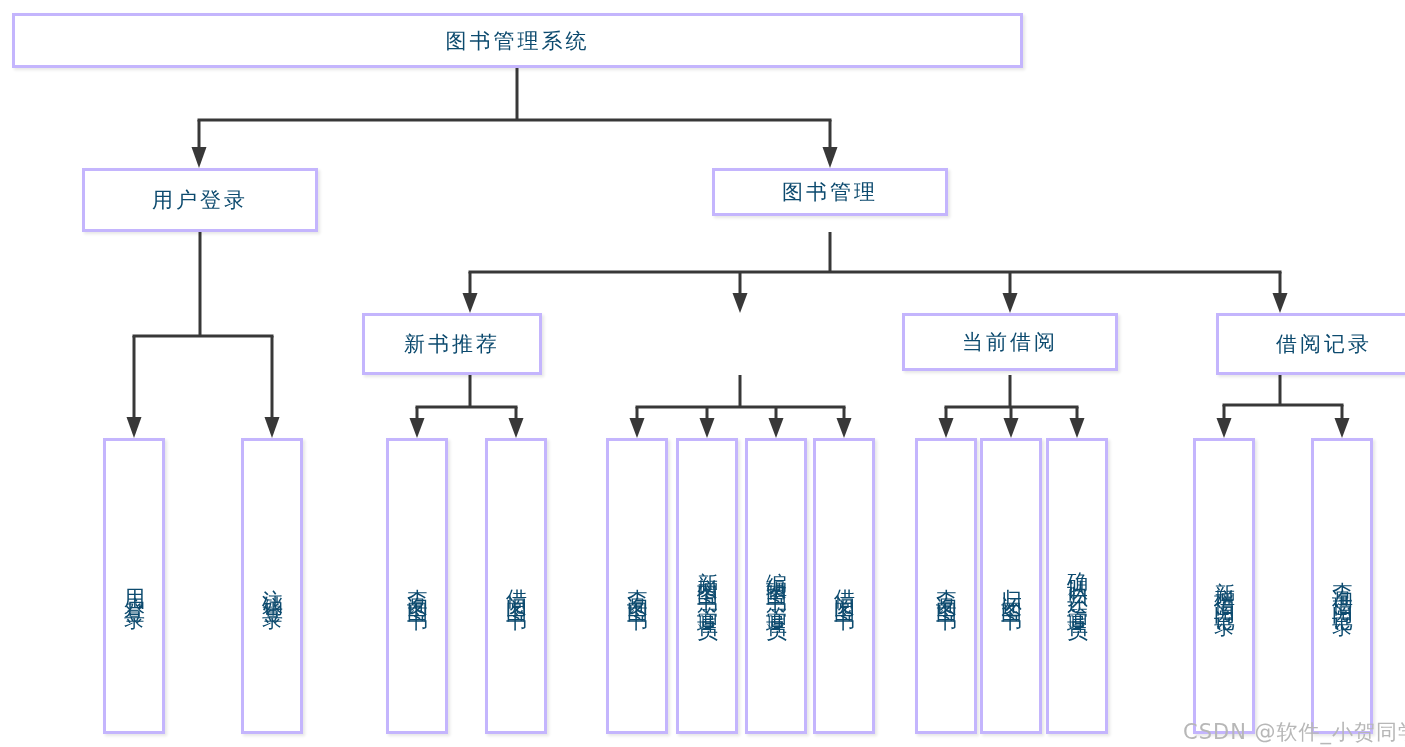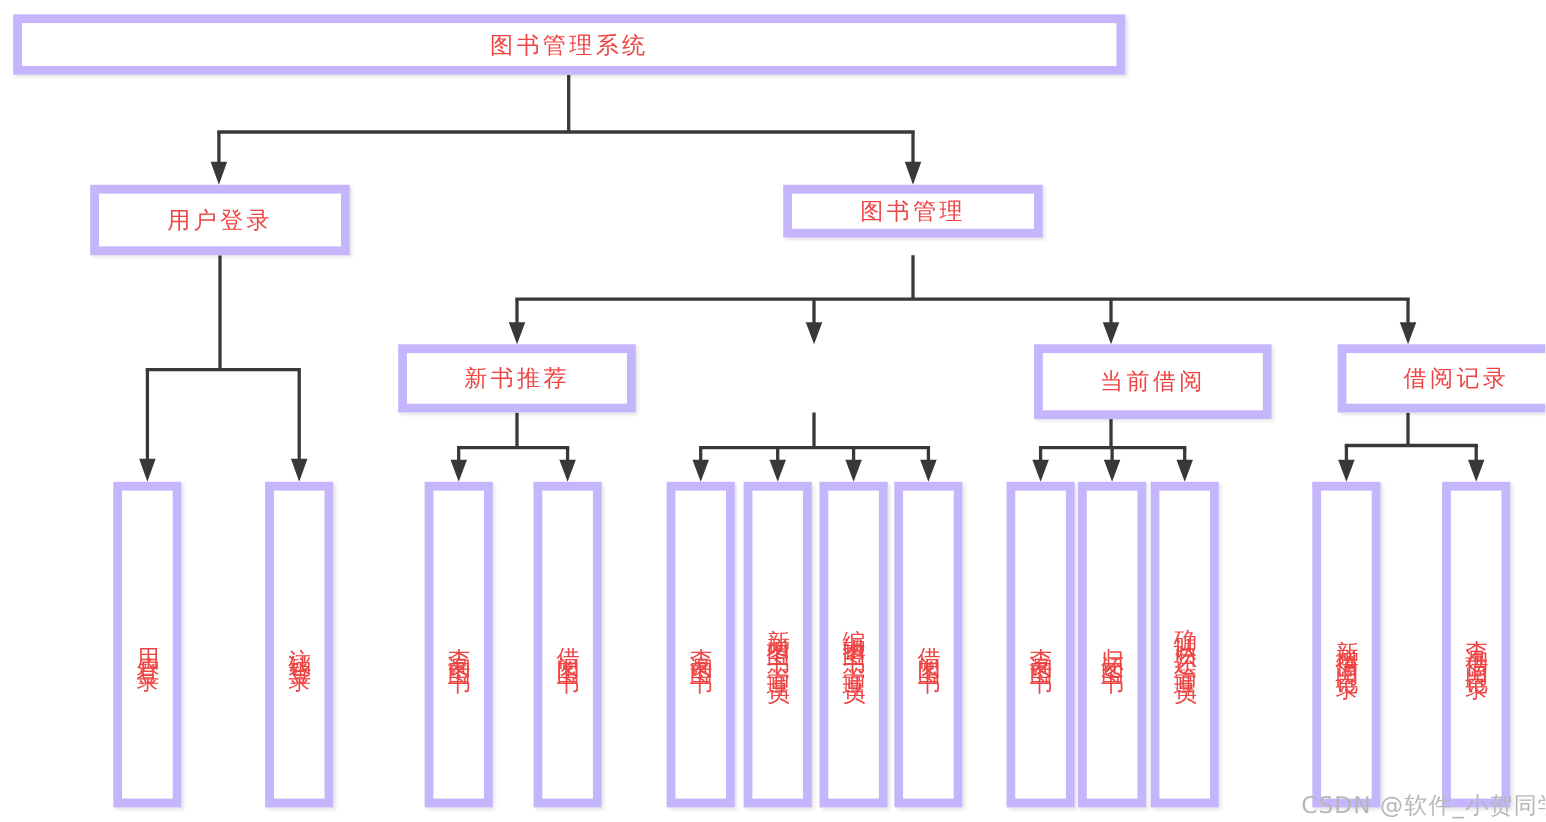--- a/index.html
+++ b/index.html
@@ -3,21 +3,21 @@
 <meta charset="utf-8">
 <style>
   html,body{margin:0;padding:0;background:#ffffff;}
   .canvas{
     position:relative;width:1405px;height:747px;background:#ffffff;overflow:hidden;
     font-family:"DejaVu Sans","Liberation Sans",sans-serif;
   }
   .wires{position:absolute;left:0;top:0;z-index:1;}
   .box{
     position:absolute;box-sizing:border-box;background:#ffffff;
-    border:8px solid #c4b5fd;color:#ef4444;z-index:2;
+    border:3px solid #c4b5fd;color:#0c4a6e;z-index:2;
     display:flex;align-items:center;justify-content:center;
     font-size:21px;letter-spacing:3px;
     box-shadow:2px 2px 3px rgba(0,0,0,0.10);
   }
   .hbox{white-space:nowrap;}
   .vbox{
     writing-mode:vertical-rl;
     font-size:21px;line-height:1;letter-spacing:7px;
   }
   .watermark{
@@ -92,22 +92,22 @@
     <polygon points="1216.5,418 1231.5,418 1224,438" stroke="none"></polygon>
     <line x1="1342" y1="405" x2="1342" y2="420"></line>
     <polygon points="1334.5,418 1349.5,418 1342,438" stroke="none"></polygon>
   </svg>
 
   <div class="box hbox" style="left:12px;top:13px;width:1011px;height:55px;">图书管理系统</div>
 
   <div class="box hbox" style="left:82px;top:168px;width:236px;height:64px;">用户登录</div>
   <div class="box hbox" style="left:712px;top:168px;width:236px;height:48px;">图书管理</div>
 
-  <div class="box hbox" style="left:362px;top:313px;width:216px;height:62px;">新书推荐</div>
-  <div class="box hbox" style="left:940px;top:313px;width:216px;height:68px;">当前借阅</div>
+  <div class="box hbox" style="left:362px;top:313px;width:180px;height:62px;">新书推荐</div>
+  <div class="box hbox" style="left:902px;top:313px;width:216px;height:58px;">当前借阅</div>
   <div class="box hbox" style="left:1172px;top:313px;width:216px;height:62px;margin-left:44px;">借阅记录</div>
 
   <div class="box vbox" style="left:103px;top:438px;width:62px;height:296px;">用户登录</div>
   <div class="box vbox" style="left:241px;top:438px;width:62px;height:296px;">注销登录</div>
 
   <div class="box vbox" style="left:386px;top:438px;width:62px;height:296px;">查询图书</div>
   <div class="box vbox" style="left:485px;top:438px;width:62px;height:296px;">借阅图书</div>
 
   <div class="box vbox" style="left:606px;top:438px;width:62px;height:296px;">查询图书</div>
   <div class="box vbox" style="left:676px;top:438px;width:62px;height:296px;">新增图书（管理员）</div>

